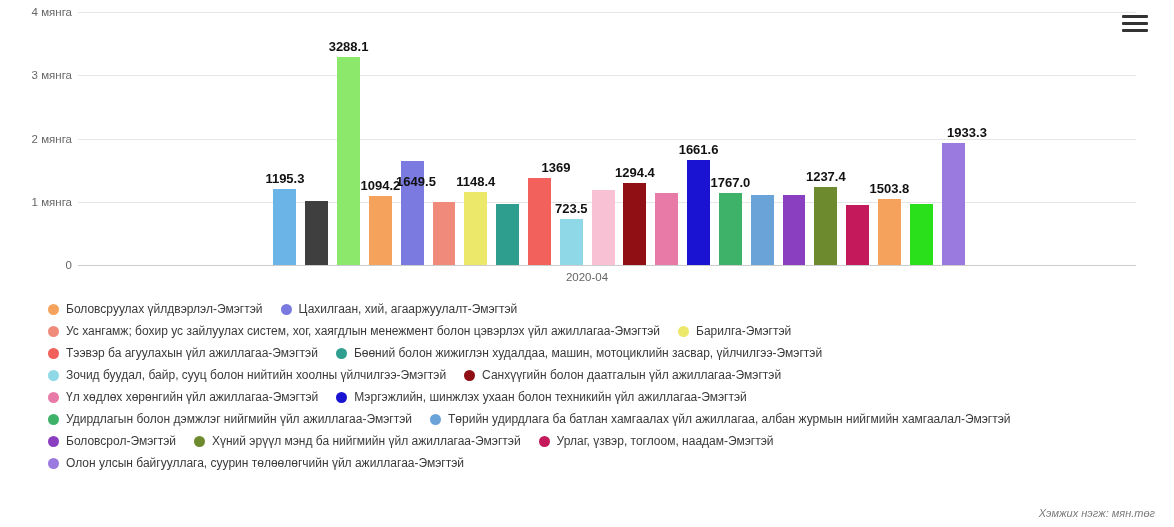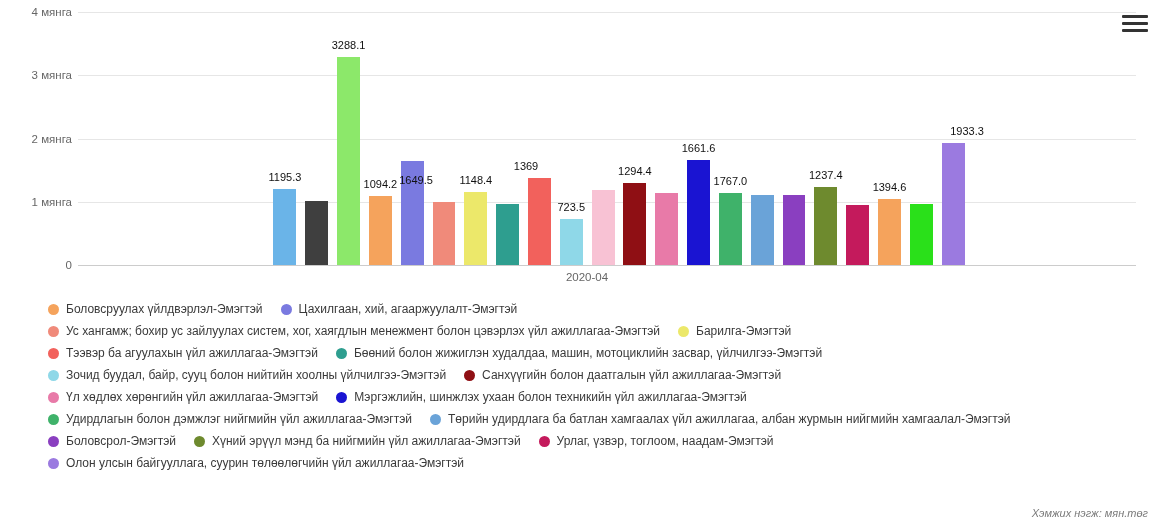--- a/index.html
+++ b/index.html
@@ -92,22 +92,22 @@
     display: flex;
     flex-direction: column;
     justify-content: flex-end;
     align-items: center;
   }
   .bar {
     width: 100%;
   }
   .bar-label {
     position: absolute;
-    font-size: 11px;
-    font-weight: normal;
+    font-size: 13px;
+    font-weight: bold;
     color: #111;
     white-space: nowrap;
     transform: translateX(-50%);
   }
   
   .legend {
     position: absolute;
     left: 48px;
     top: 298px;
     width: 1090px;
@@ -132,21 +132,21 @@
     height: 11px;
     border-radius: 50%;
     margin-right: 7px;
     flex: 0 0 auto;
   }
   .legend-text {
     font-size: 12px;
   }
   .footnote {
     position: absolute;
-    right: 26px;
+    right: 19px;
     bottom: 8px;
     font-size: 11px;
     font-style: italic;
     color: #7a7a7a;
   }
 </style>
 </head>
 <body>
 
 <div id="chart-root">
@@ -198,21 +198,21 @@
         <div class="bar-slot" title="Барилга-Эмэгтэй" style="left: 386.364px; width: 22.9091px; height: 72.6363px;">
           <div class="bar" style="height: 100%; background: rgb(236, 232, 106);"></div>
         </div>
         <div class="bar-label" style="left: 397.818px; top: 174.364px;">1148.4</div>
         <div class="bar-slot" title="Бөөний болон жижиглэн худалдаа, машин, мотоциклийн засвар, үйлчилгээ-Эмэгтэй" style="left: 418.182px; width: 22.9091px; height: 60.72px;">
           <div class="bar" style="height: 100%; background: rgb(46, 158, 143);"></div>
         </div>
         <div class="bar-slot" title="Тээвэр ба агуулахын үйл ажиллагаа-Эмэгтэй" style="left: 450px; width: 22.9091px; height: 86.5893px;">
           <div class="bar" style="height: 100%; background: rgb(242, 97, 92);"></div>
         </div>
-        <div class="bar-label" style="left: 448px; top: 160.411px;">1369</div>
+        <div class="bar-label" style="left: 478px; top: 160.411px;">1369</div>
         <div class="bar-slot" title="Зочид буудал, байр, сууц болон нийтийн хоолны үйлчилгээ-Эмэгтэй" style="left: 481.818px; width: 22.9091px; height: 45.7614px;">
           <div class="bar" style="height: 100%; background: rgb(143, 216, 232);"></div>
         </div>
         <div class="bar-label" style="left: 493.273px; top: 201.239px;">723.5</div>
         <div class="bar-slot" title="Мэдээлэл, холбоо-Эмэгтэй" style="left: 513.636px; width: 22.9091px; height: 75.2675px;">
           <div class="bar" style="height: 100%; background: rgb(248, 194, 212);"></div>
         </div>
         <div class="bar-slot" title="Санхүүгийн болон даатгалын үйл ажиллагаа-Эмэгтэй" style="left: 545.455px; width: 22.9091px; height: 81.8708px;">
           <div class="bar" style="height: 100%; background: rgb(143, 15, 20);"></div>
         </div>
@@ -237,21 +237,21 @@
         <div class="bar-slot" title="Хүний эрүүл мэнд ба нийгмийн үйл ажиллагаа-Эмэгтэй" style="left: 736.364px; width: 22.9091px; height: 78.2656px;">
           <div class="bar" style="height: 100%; background: rgb(110, 138, 46);"></div>
         </div>
         <div class="bar-label" style="left: 747.818px; top: 168.734px;">1237.4</div>
         <div class="bar-slot" title="Урлаг, үзвэр, тоглоом, наадам-Эмэгтэй" style="left: 768.182px; width: 22.9091px; height: 60.0875px;">
           <div class="bar" style="height: 100%; background: rgb(196, 26, 92);"></div>
         </div>
         <div class="bar-slot" title="Үйлчилгээний бусад үйл ажиллагаа-Эмэгтэй" style="left: 800px; width: 22.9091px; height: 65.7231px;">
           <div class="bar" style="height: 100%; background: rgb(245, 163, 92);"></div>
         </div>
-        <div class="bar-label" style="left: 811.455px; top: 181.277px;">1394.6</div>
+        <div class="bar-label" style="left: 811.455px; top: 181.277px;">1503.8</div>
         <div class="bar-slot" title="Хүн хөлсөн ажиллуулдаг өрхийн үйл ажиллагаа-Эмэгтэй" style="left: 831.818px; width: 22.9091px; height: 60.72px;">
           <div class="bar" style="height: 100%; background: rgb(42, 224, 26);"></div>
         </div>
         <div class="bar-slot" title="Олон улсын байгууллага, суурин төлөөлөгчийн үйл ажиллагаа-Эмэгтэй" style="left: 863.636px; width: 22.9091px; height: 122.281px;">
           <div class="bar" style="height: 100%; background: rgb(155, 122, 224);"></div>
         </div>
         <div class="bar-label" style="left: 889px; top: 124.719px;">1933.3</div>
       </div>
     <div class="axis-line" style="top:265px;"></div>
     <div class="xlabel">2020-04</div>

